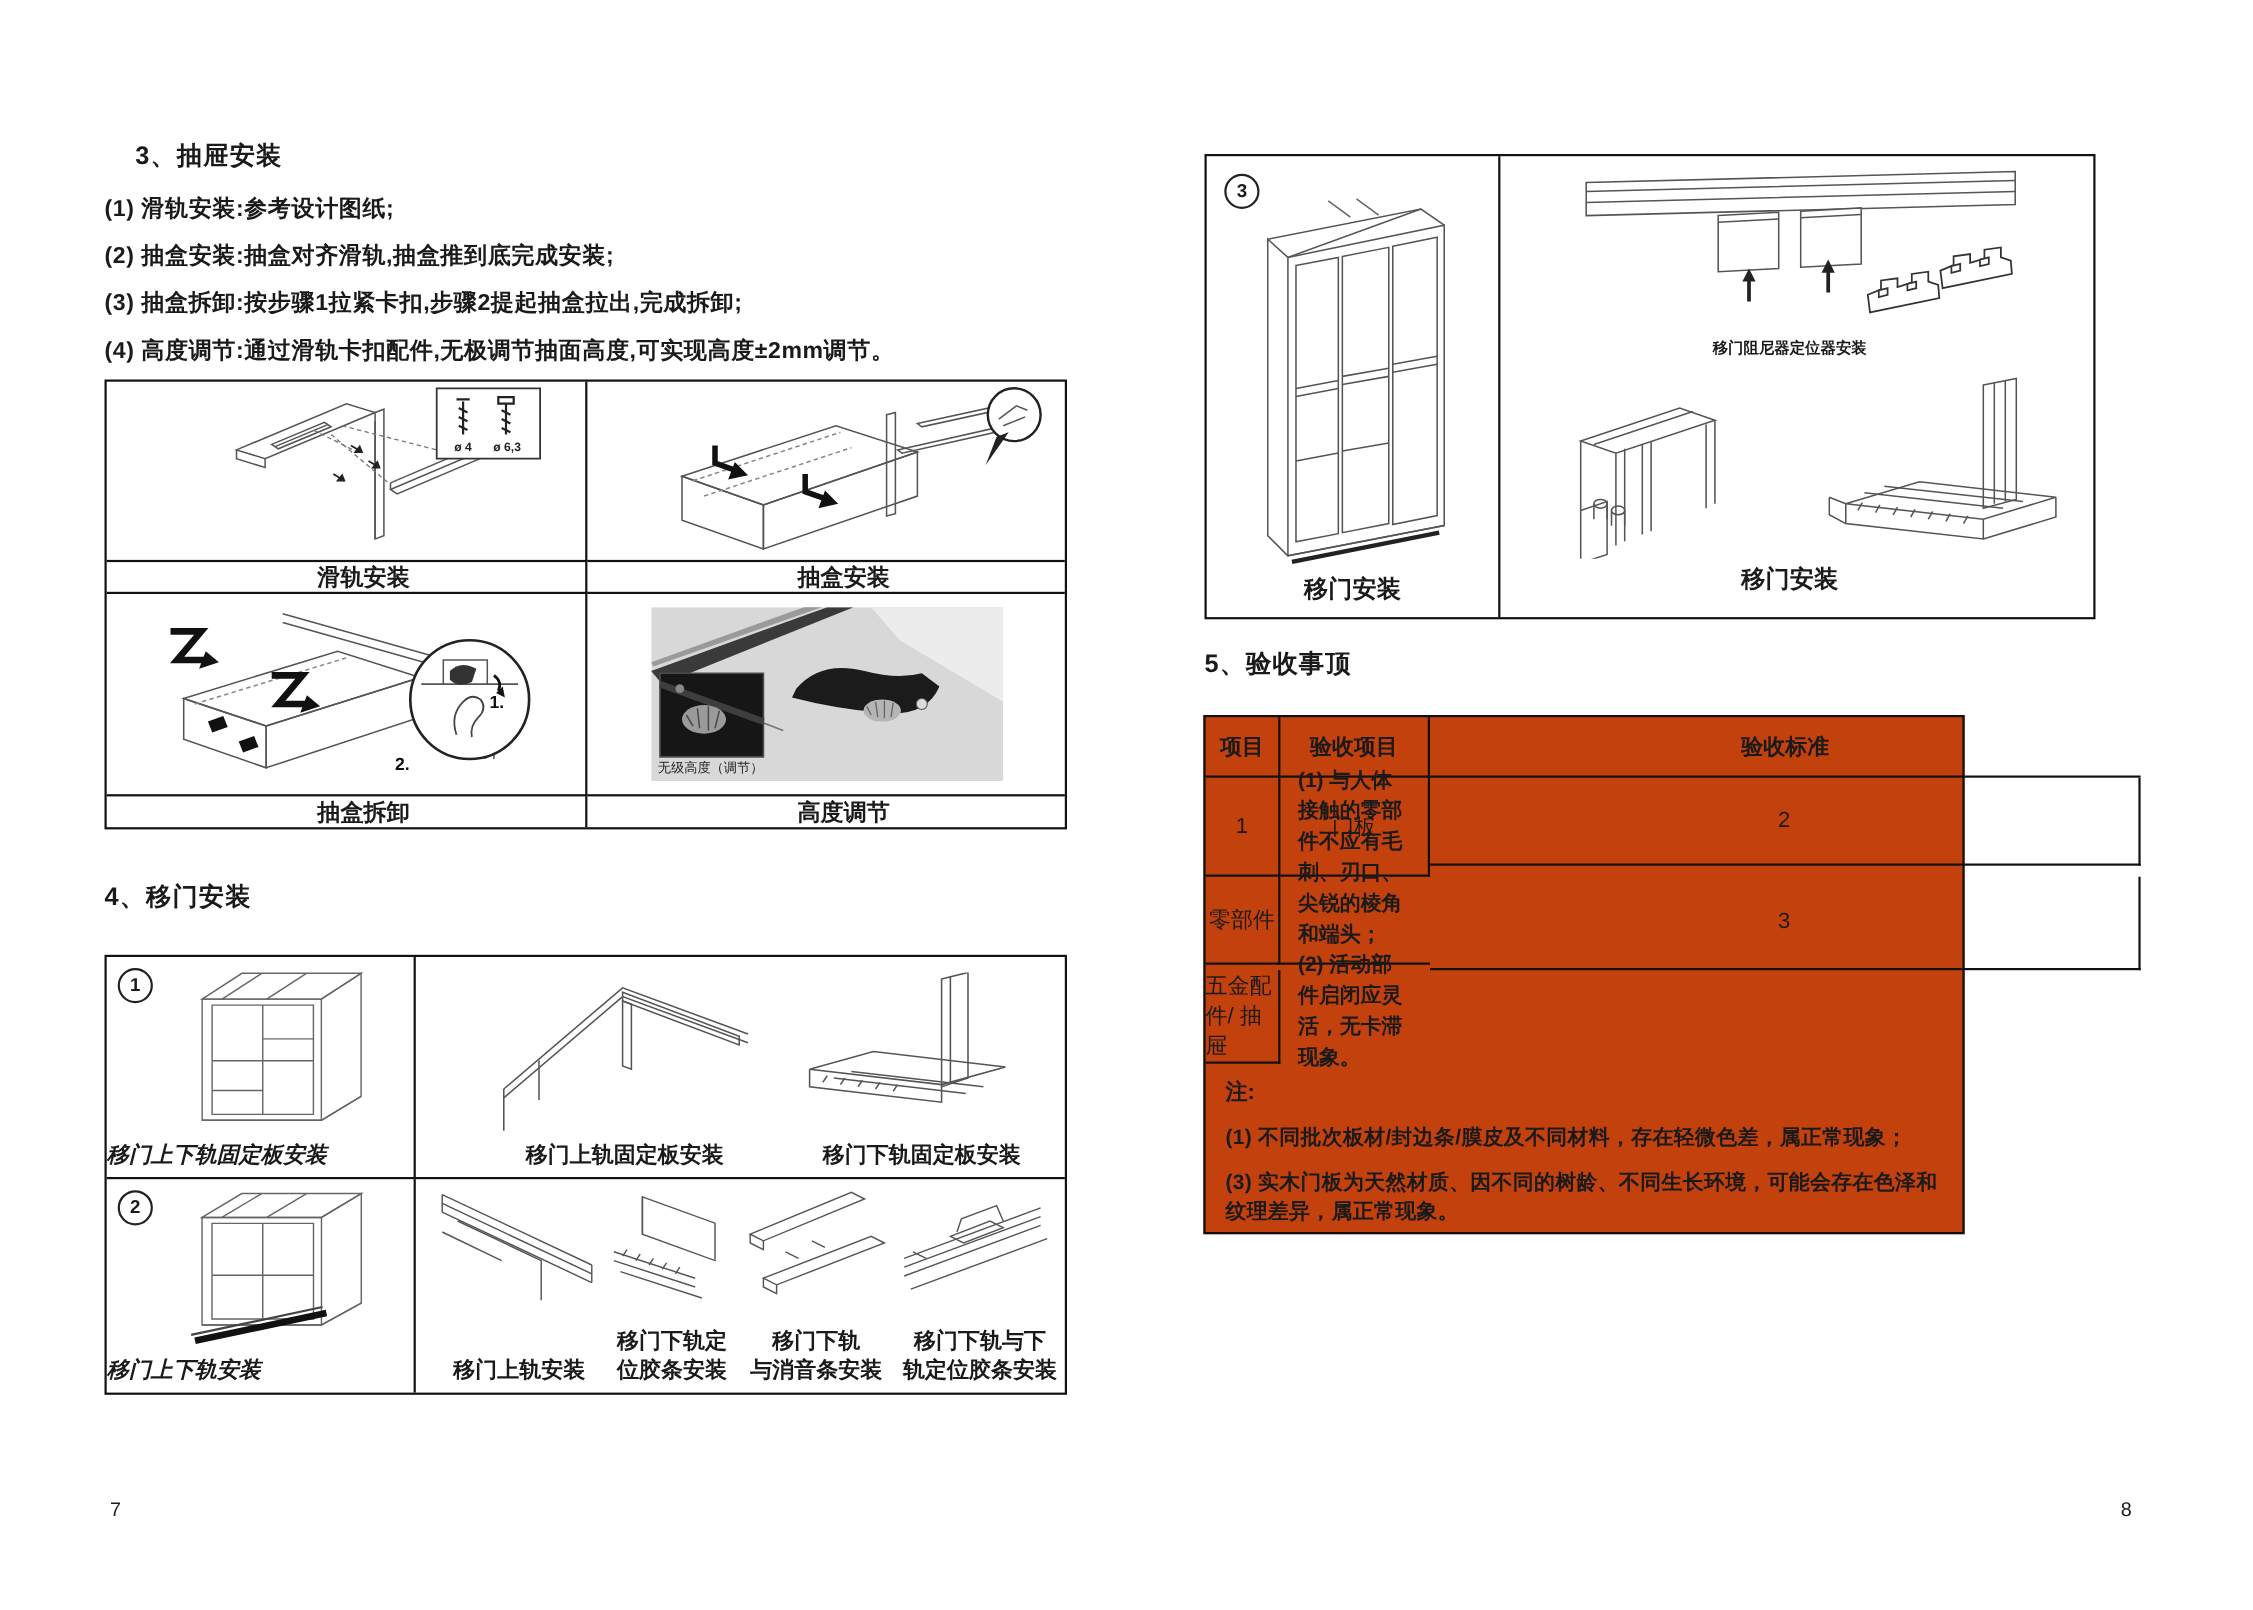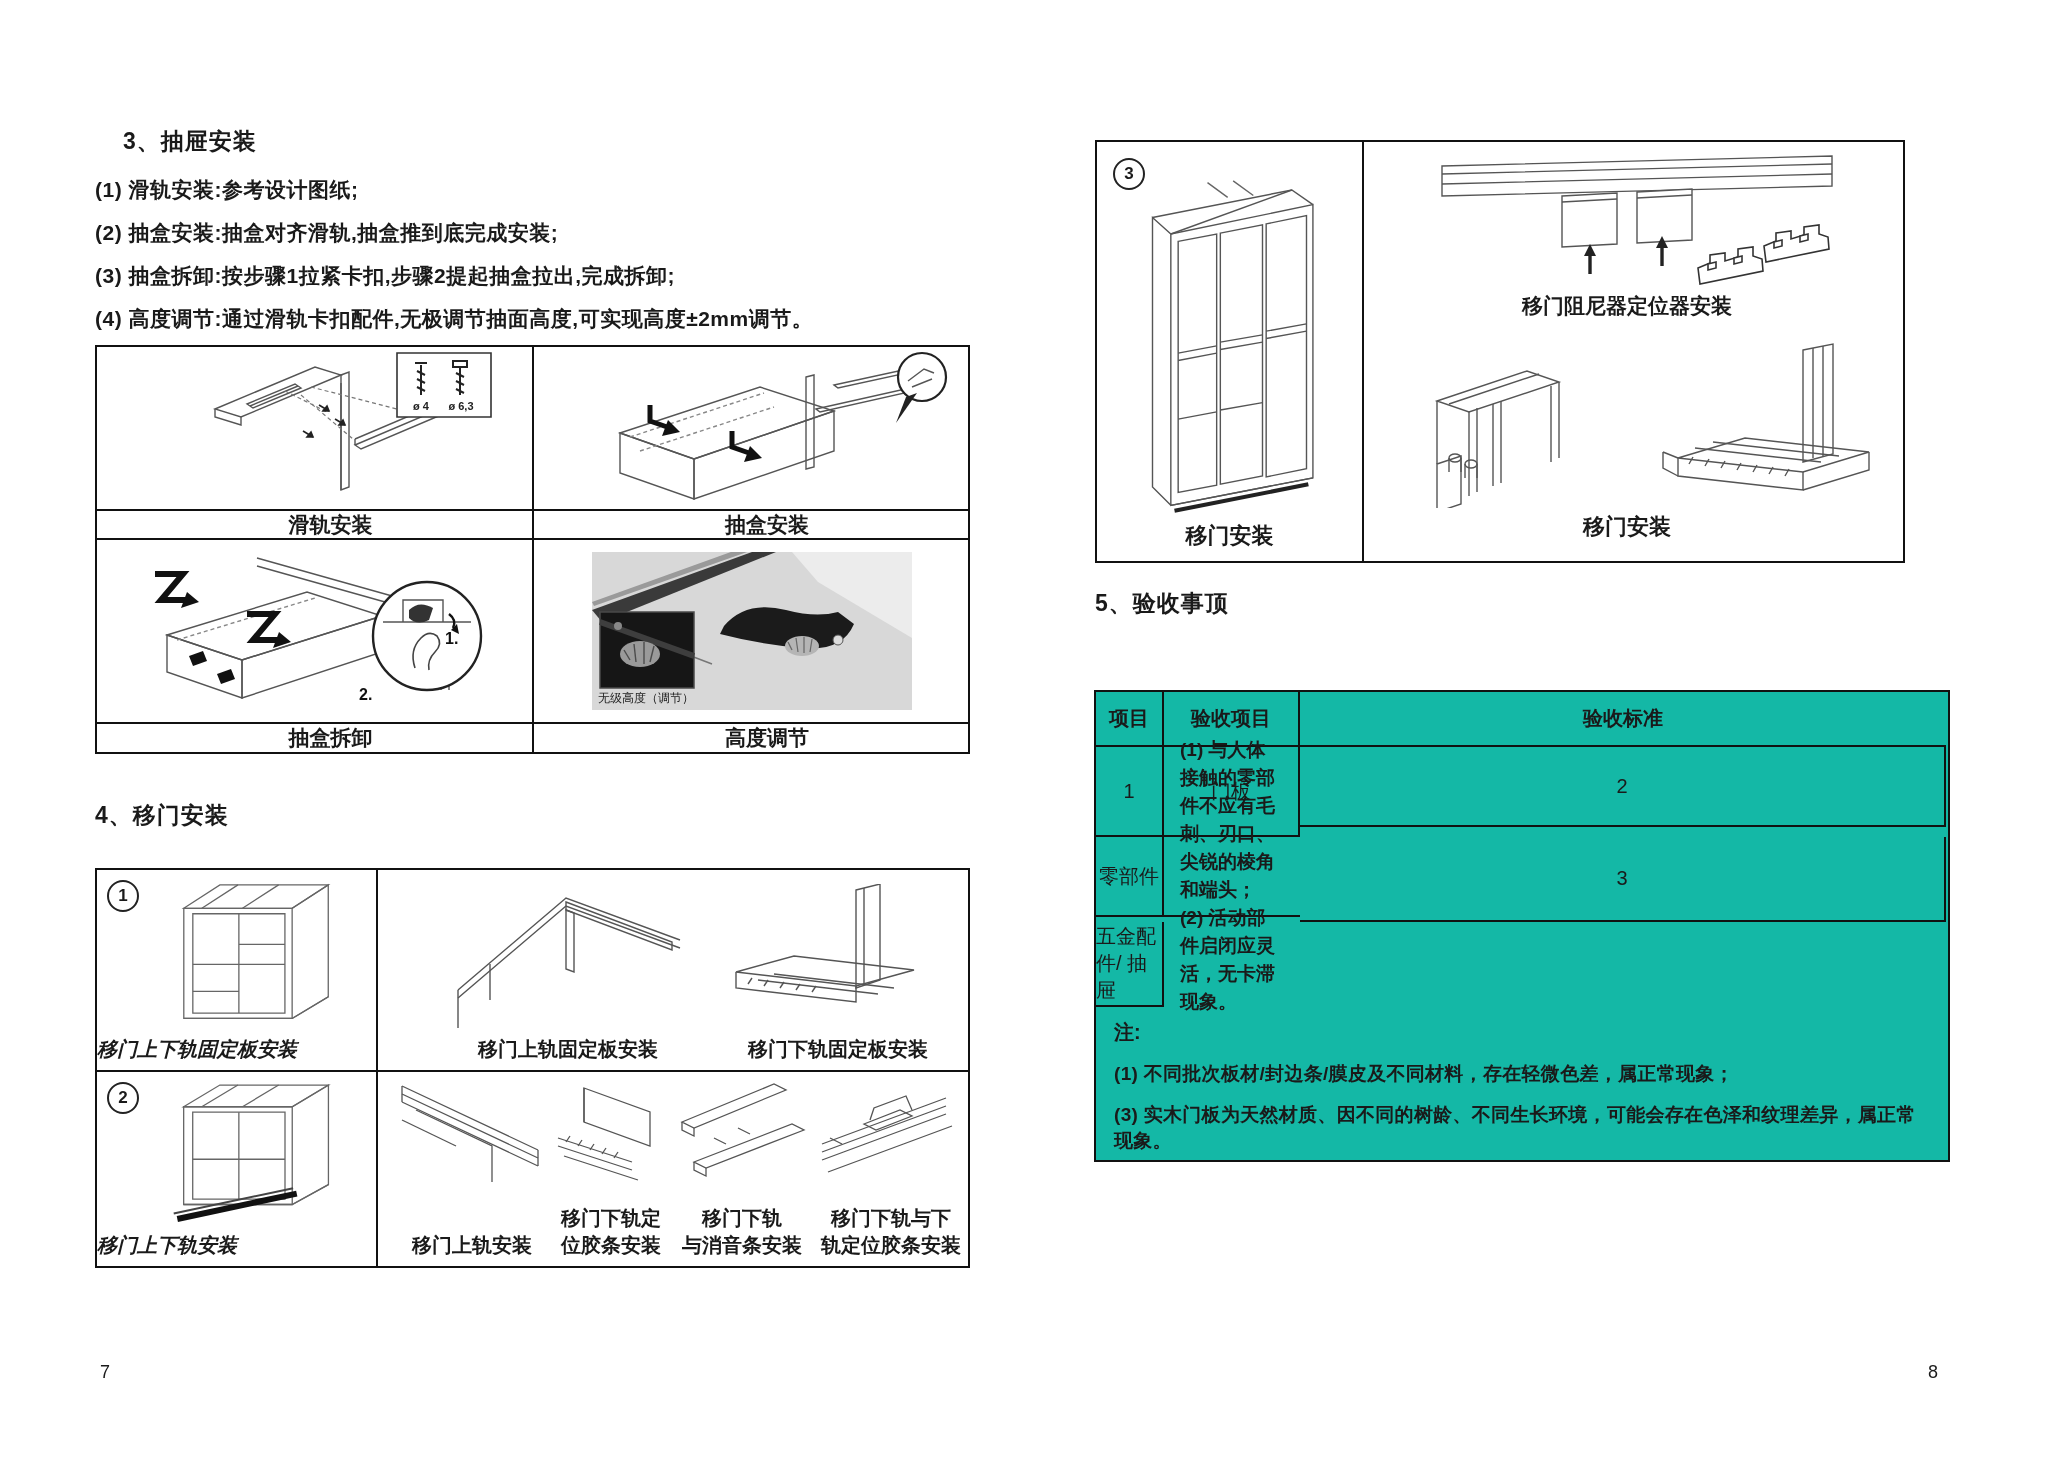--- a/index.html
+++ b/index.html
@@ -23,21 +23,21 @@
   
   .table2{left:95px;top:868px;width:875px;height:400px;border:2px solid #111;
           display:grid;grid-template-columns:281px 590px;grid-template-rows:202px 194px;box-sizing:border-box;}
   .t2c{position:relative;box-sizing:border-box;}
   .t2cap{position:absolute;bottom:7px;left:0;width:100%;font-size:20px;font-weight:700;text-align:left;font-style:italic;}
   .subcap{position:absolute;font-size:20px;font-weight:700;text-align:center;}
   
   .box3{left:1095px;top:140px;width:810px;height:423px;border:2px solid #111;box-sizing:border-box;}
   .vdiv{position:absolute;left:265px;top:0;width:2px;height:100%;background:#111;}
   
-  .table5{left:1094px;top:650px;width:856px;border:2px solid #111;box-sizing:border-box;background:#14b8a6;margin-top:40px;}
+  .table5{left:1094px;top:650px;width:692px;border:2px solid #111;box-sizing:border-box;background:#c2410c;}
   .t5-grid{display:grid;grid-template-columns:68px 136px 646px;}
   .t5c{box-sizing:border-box;display:flex;align-items:center;justify-content:center;
        border-right:2px solid #111;border-bottom:2px solid #111;font-size:20px;}
   .t5c.last{border-right:none;}
   .t5c.head{font-weight:700;}
   .t5c.std{justify-content:flex-start;text-align:left;padding:6px 16px;font-size:19px;line-height:28px;font-weight:600;}
   .h55{height:55px;} .h90{height:90px;} .h80{height:80px;} .h85{height:85px;}
   .t5-notes{box-sizing:border-box;height:153px;padding:12px 18px;}
   .t5-notes .ntitle{font-size:20px;font-weight:700;}
   .t5-notes .nitem{font-size:19px;font-weight:600;margin-top:15px;letter-spacing:0.3px;}
@@ -360,21 +360,21 @@
         <polygon points="172,104 184,104 178,92"></polygon>
         <polygon points="244,96 256,96 250,84"></polygon>
       </g>
       <g stroke="#333" stroke-width="1.6" fill="#fff">
         <path d="M286,116 l12,-5 l0,-8 l15,-2 l0,8 l13,-4 l0,-8 l15,-2 l0,9 l9,3 l1,12 l-63,13 Z"></path>
         <path d="M296,112 l8,-2 l0,6 l-8,2 Z M322,106 l8,-2 l0,6 l-8,2 Z"></path>
         <path d="M352,94 l12,-5 l0,-8 l15,-2 l0,8 l13,-4 l0,-8 l15,-2 l0,9 l9,3 l1,12 l-63,13 Z"></path>
         <path d="M362,90 l8,-2 l0,6 l-8,2 Z M388,84 l8,-2 l0,6 l-8,2 Z"></path>
       </g>
     </svg>
-    <div class="abs cap" style="left:300px;top:150px;width:460px;font-size:21px;">移门阻尼器定位器安装</div>
+    <div class="abs cap" style="left:300px;top:166px;width:460px;font-size:14px;">移门阻尼器定位器安装</div>
 
     <svg class="ill abs" style="left:300px;top:204px;" width="230" height="162" viewBox="0 0 230 162">
       <g stroke="#555" stroke-width="1.4" fill="none">
         <path d="M40,55 L130,25 L162,36 L72,66 Z"></path>
         <path d="M52,58 L142,28"></path>
         <path d="M72,66 L72,150 M80,62 L80,146"></path>
         <path d="M162,36 L162,112 M154,40 L154,116"></path>
         <path d="M40,55 L40,118"></path>
         <path d="M96,58 L96,140 M104,55 L104,137"></path>
         <ellipse cx="58" cy="112" rx="6" ry="4"></ellipse>

